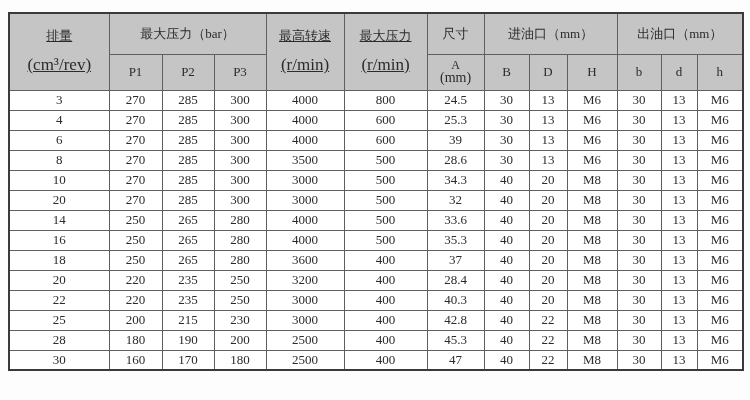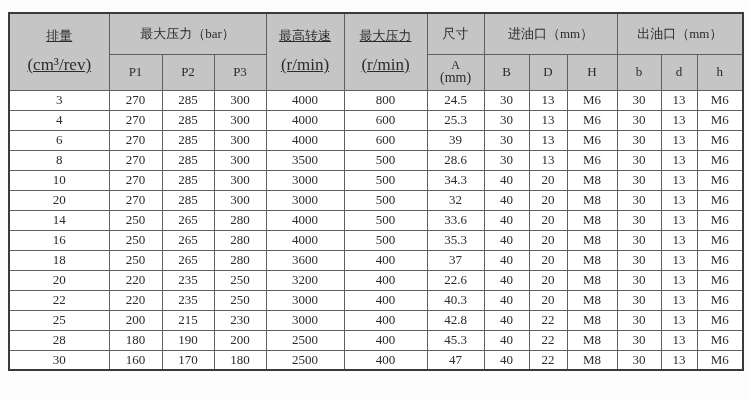--- a/index.html
+++ b/index.html
@@ -251,21 +251,21 @@
           <td>13</td>
           <td>M6</td>
         </tr>
         <tr>
           <td>20</td>
           <td>220</td>
           <td>235</td>
           <td>250</td>
           <td>3200</td>
           <td>400</td>
-          <td>22.6</td>
+          <td>28.4</td>
           <td>40</td>
           <td>20</td>
           <td>M8</td>
           <td>30</td>
           <td>13</td>
           <td>M6</td>
         </tr>
         <tr>
           <td>22</td>
           <td>220</td>

